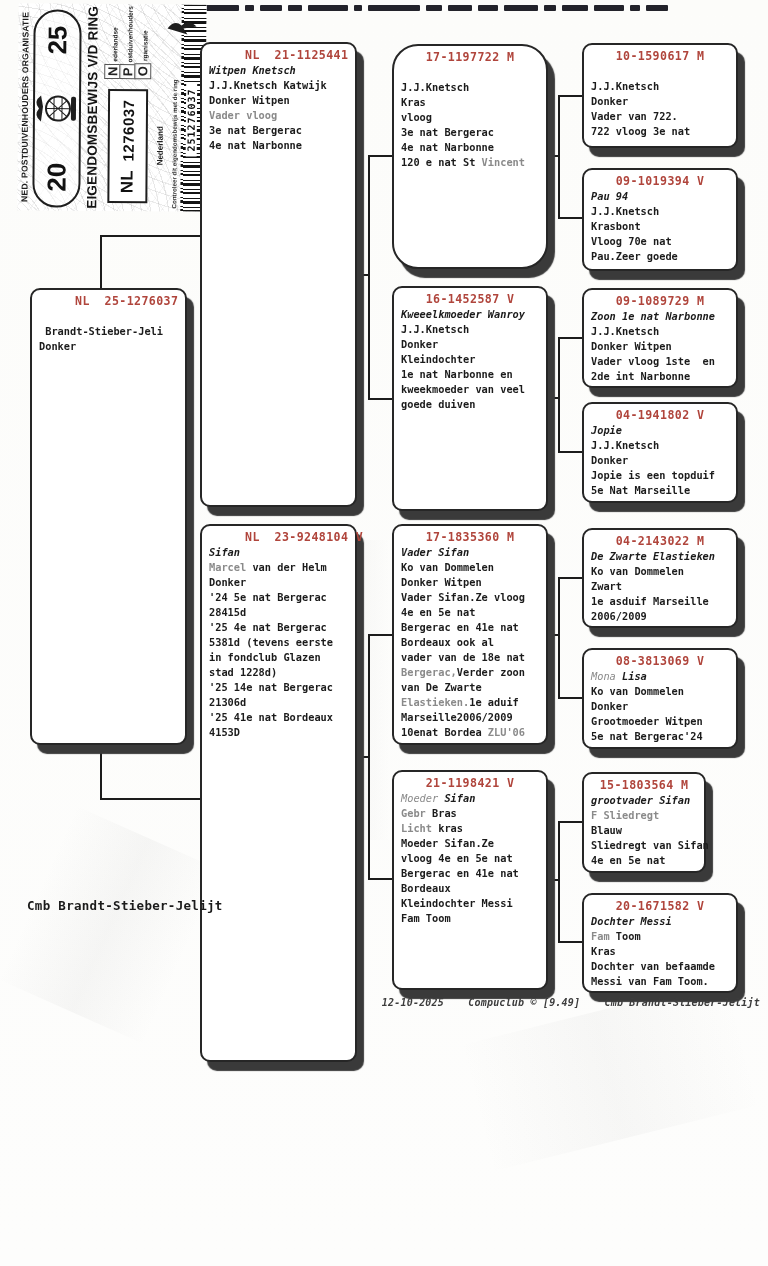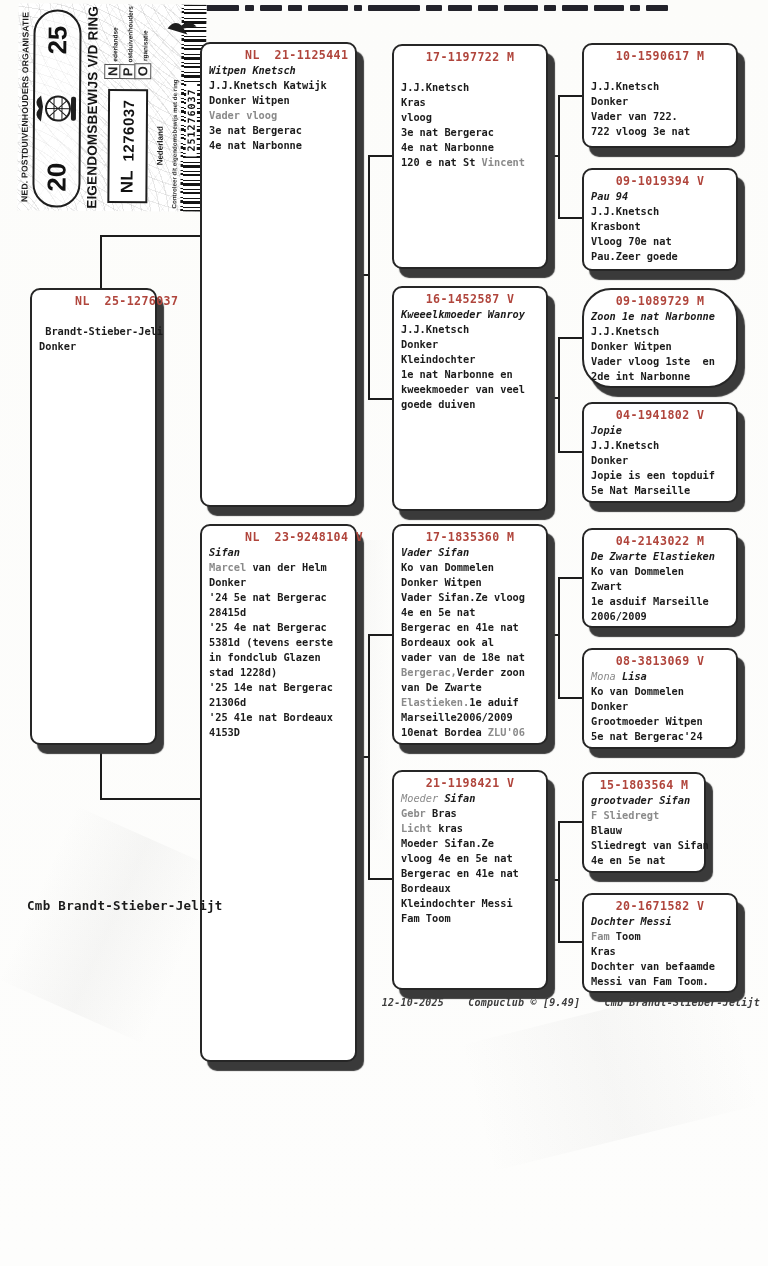--- a/index.html
+++ b/index.html
@@ -23,30 +23,30 @@
         box-shadow:7px 9px 1px #3a3a3a;box-sizing:border-box;padding:3px 7px 0 7px;}
   .box-ring{font-size:11.6px;font-weight:bold;color:#b0453c;letter-spacing:.4px;
         line-height:16px;white-space:pre;}
   .box-ring.center{text-align:center;}
   .box-ring.left{text-align:left;margin-left:36px;}
   .box-line{font-size:10.3px;line-height:15px;white-space:pre;color:#1b1b1b;font-weight:bold;}
   .seg-b{color:#1b1b1b;font-weight:bold;}
   .seg-bi{color:#1b1b1b;font-weight:bold;font-style:italic;}
   .seg-g{color:#8a8a8a;font-weight:bold;}
   .seg-gi{color:#8a8a8a;font-weight:normal;font-style:italic;}
-  .b-root{left:30px;top:288px;width:127px;height:457px;}
+  .b-root{left:30px;top:288px;width:157px;height:457px;}
   .b-p1{left:200px;top:42px;width:157px;height:465px;}
   .b-p2{left:200px;top:524px;width:157px;height:538px;}
-  .b-gp1{left:392px;top:44px;width:156px;height:225px;}
+  .b-gp1{left:392px;top:44px;width:156px;height:225px;border-radius:26px;}
   .b-gp2{left:392px;top:286px;width:156px;height:225px;}
   .b-gp3{left:392px;top:524px;width:156px;height:221px;}
   .b-gp4{left:392px;top:770px;width:156px;height:220px;}
   .b-ggp1{left:582px;top:43px;width:156px;height:105px;}
   .b-ggp2{left:582px;top:168px;width:156px;height:103px;}
-  .b-ggp3{left:582px;top:288px;width:156px;height:100px;border-radius:29px;}
+  .b-ggp3{left:582px;top:288px;width:156px;height:100px;}
   .b-ggp4{left:582px;top:402px;width:156px;height:101px;}
   .b-ggp5{left:582px;top:528px;width:156px;height:100px;}
   .b-ggp6{left:582px;top:648px;width:156px;height:101px;}
   .b-ggp7{left:582px;top:772px;width:124px;height:101px;}
   .b-ggp8{left:582px;top:893px;width:156px;height:100px;}
   
   .ln{position:absolute;background:#1c1c1c;}
   
   .owner-line{position:absolute;left:27px;top:898px;font-size:12.5px;font-weight:bold;
        color:#1b1b1b;letter-spacing:.3px;}

